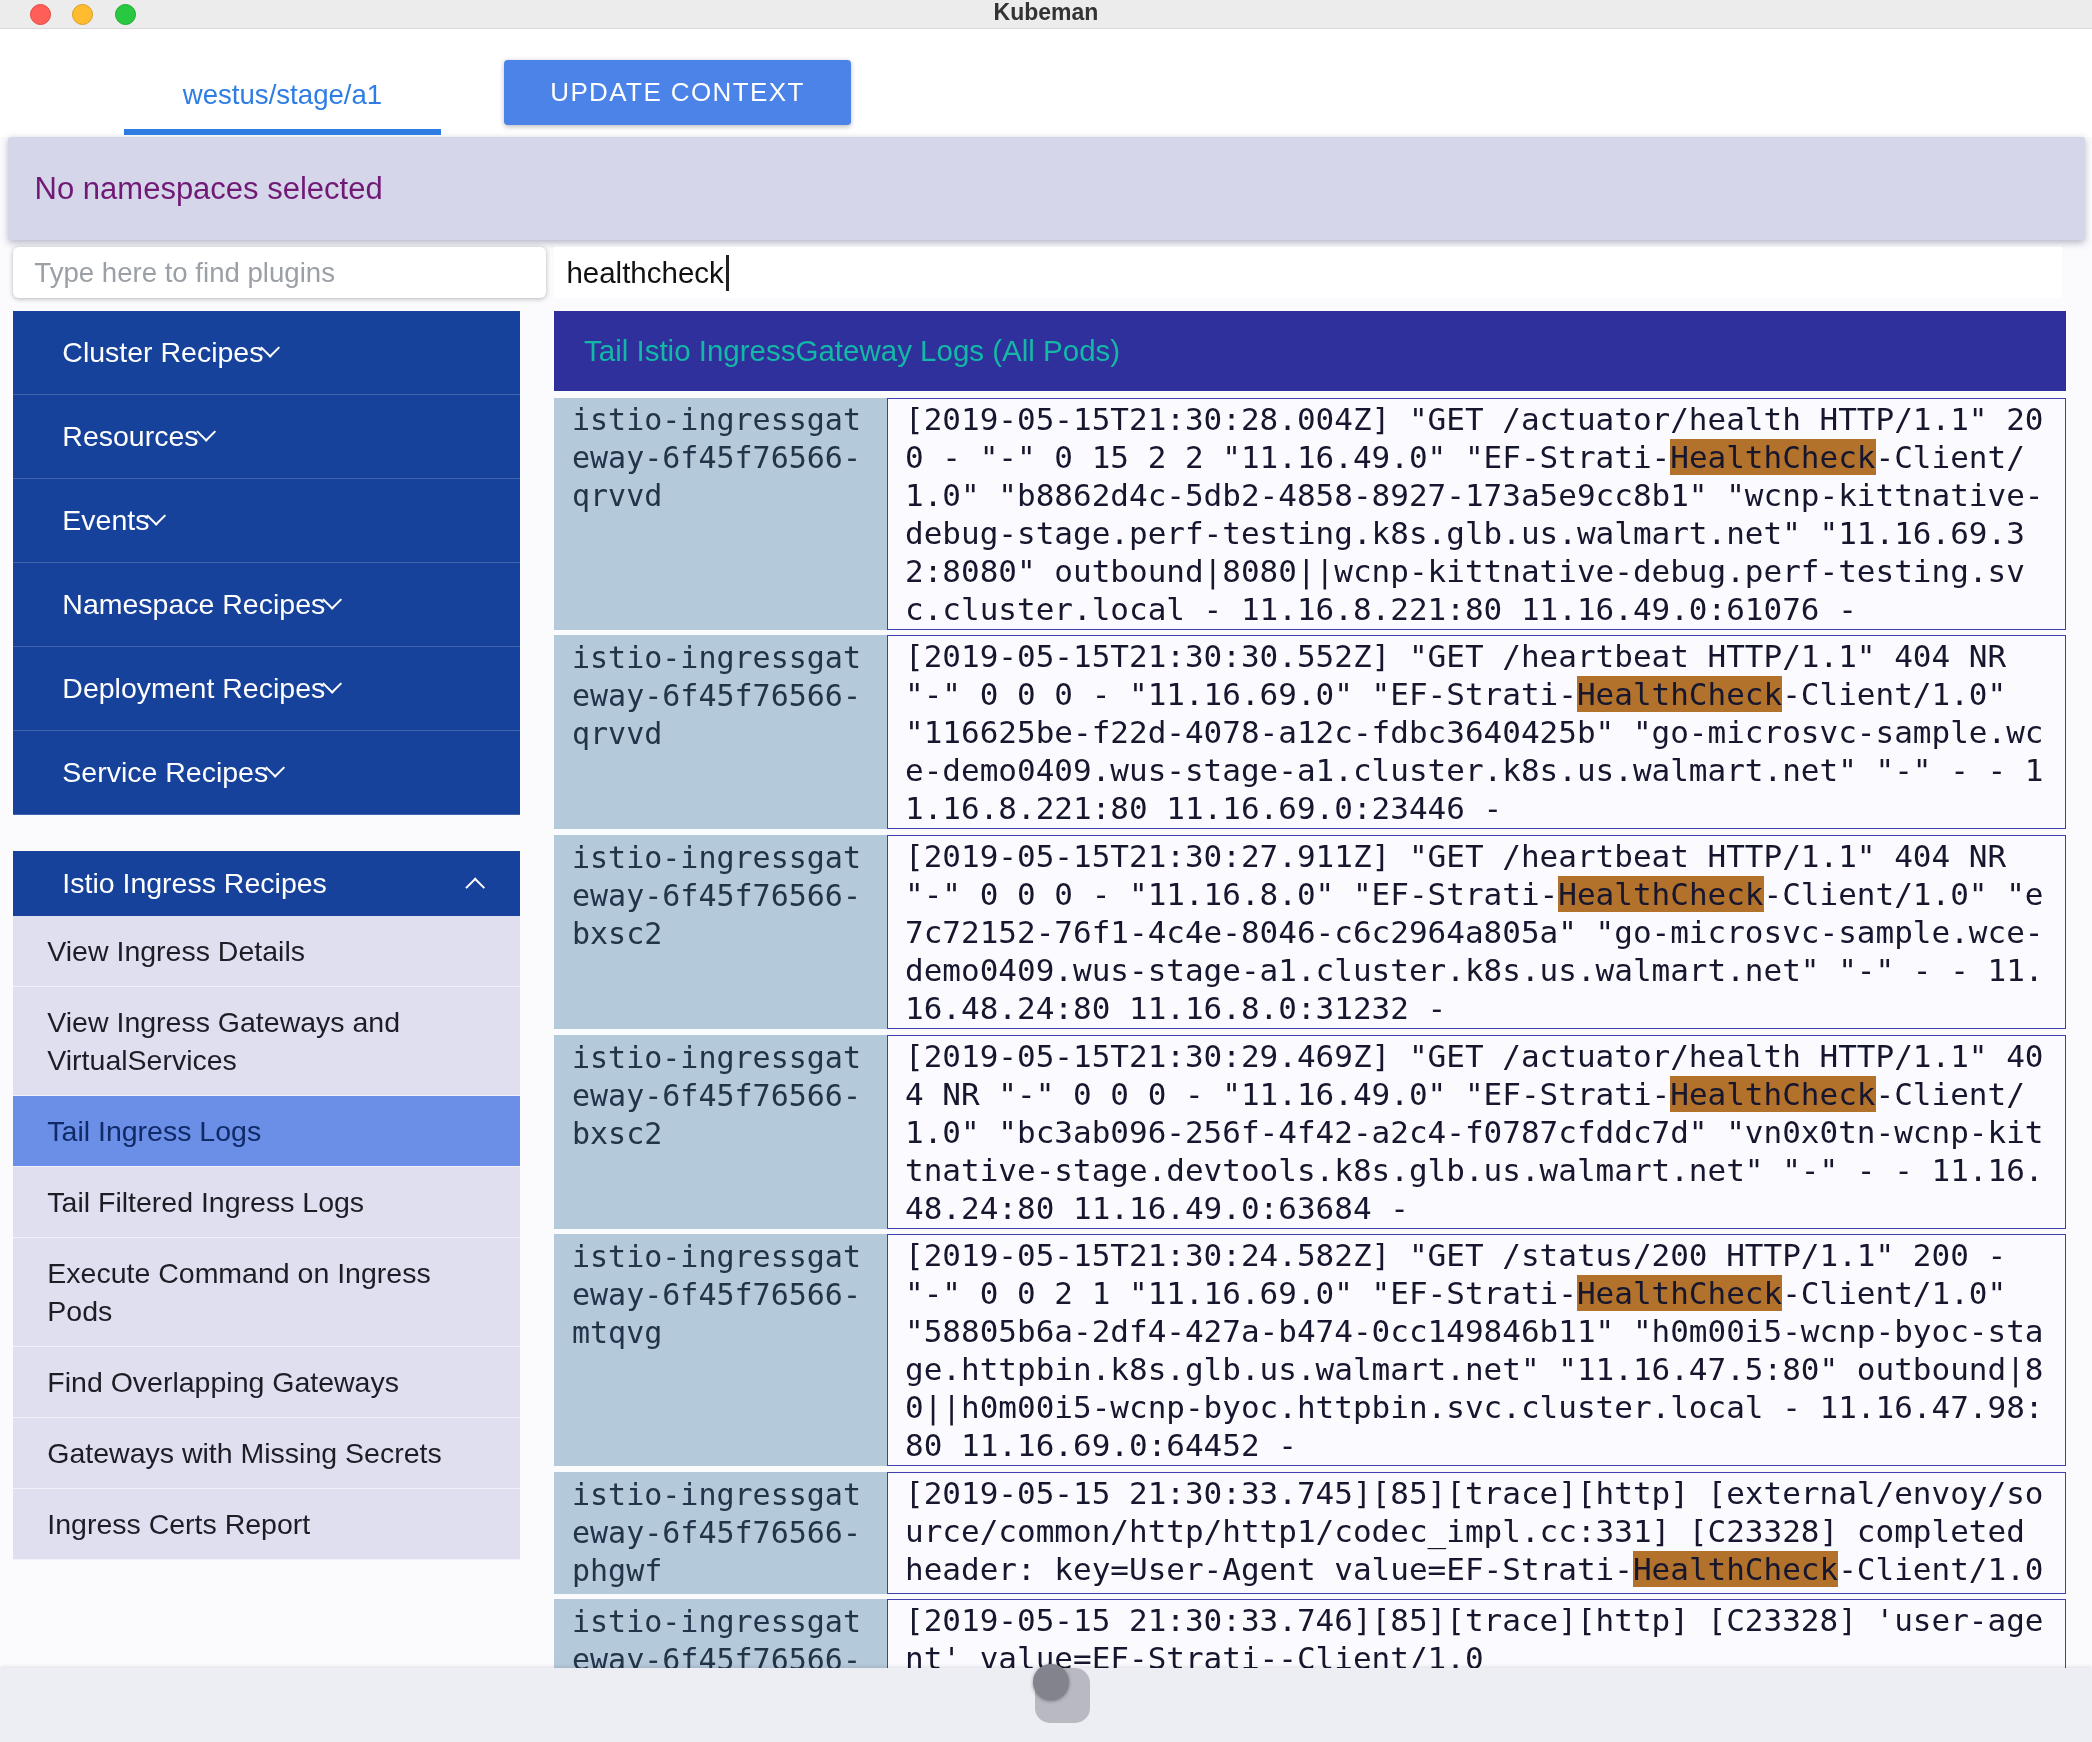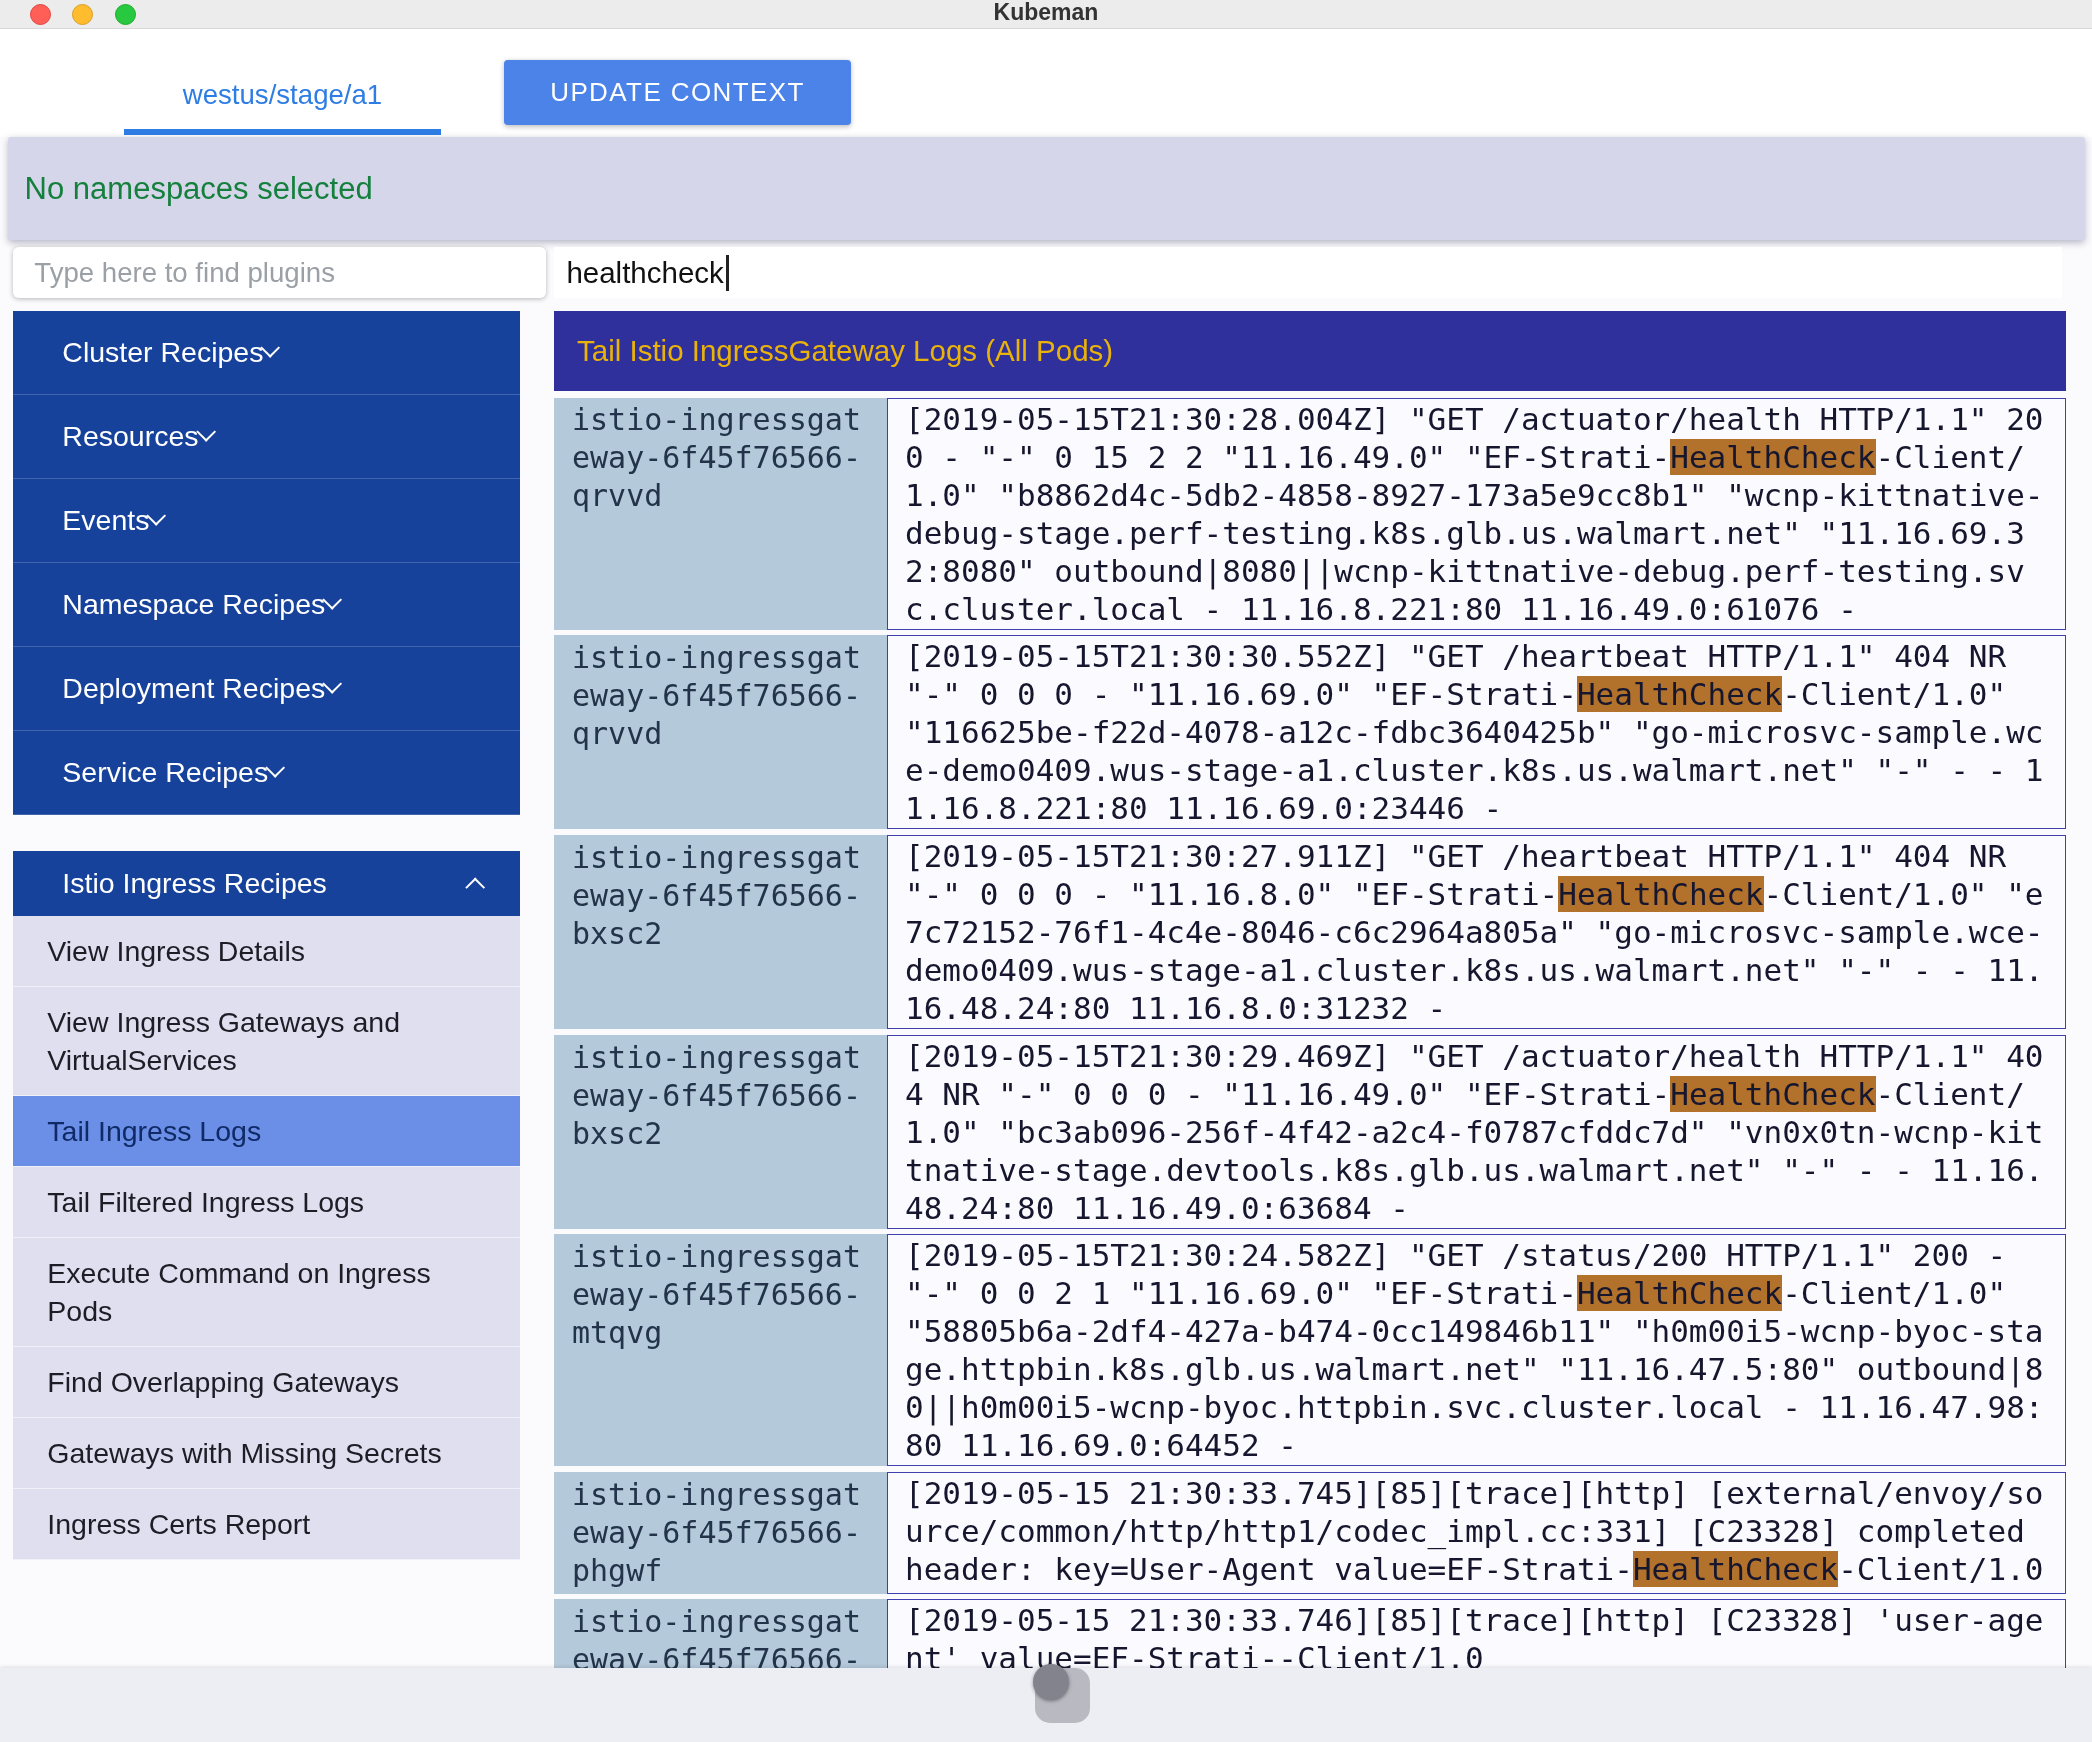--- a/index.html
+++ b/index.html
@@ -51,22 +51,22 @@
     background:var(--button-blue);color:#fff;border:none;border-radius:3.8px;
     font-family:"Liberation Sans", sans-serif;
     font-size:26px;font-weight:500;letter-spacing:1.4px;
     box-shadow:0 1.9px 4.8px rgba(0,0,0,.25);
   }
   
   .namespace-bar{
     position:absolute;top:137px;left:7.6px;width:2077px;height:103px;
     background:var(--namespace-bar-bg);border-radius:2.9px;
     box-shadow:0 2.9px 7.6px rgba(60,60,100,.35);
-    display:flex;align-items:center;padding-left:17px;
-    color:#15803d;font-size:31px;
+    display:flex;align-items:center;padding-left:27px;
+    color:#701a75;font-size:31px;
   }
   
   .plugin-search{
     position:absolute;top:247px;left:13.3px;width:533px;height:51px;
   }
   .plugin-search input{
     width:100%;height:100%;border:none;border-radius:5.7px;background:#fff;
     box-shadow:0 1px 4.8px rgba(0,0,0,.28);
     padding:0 0 0 21px;font-size:27.6px;color:#4d7c0f;
     font-family:"Liberation Sans", sans-serif;outline:none;
@@ -107,22 +107,22 @@
     padding:16px 34px;font-size:28.5px;line-height:38px;color:#1d1d26;
     border-bottom:1.9px solid #f0f0f8;cursor:default;
   }
   .subitem.selected{background:var(--selected-item-blue);color:#0f2a66;}
   
   .main{
     position:absolute;left:554px;top:311px;width:1512px;bottom:74px;overflow:hidden;
     background:transparent;
   }
   .main-header{
-    height:80px;background:var(--header-indigo);color:#eab308;
-    display:flex;align-items:center;padding-left:23px;font-size:29.5px;
+    height:80px;background:var(--header-indigo);color:#14b8a6;
+    display:flex;align-items:center;padding-left:30px;font-size:29.5px;
   }
   .rows{margin-top:6.7px;}
   .log-row{display:flex;margin-bottom:5.7px;}
   .pod-cell{
     width:333px;flex:0 0 333px;background:var(--pod-cell-bg);
     padding:3.8px 18px;color:#22334a;
     font-family:"DejaVu Sans Mono", monospace;font-size:30px;line-height:38px;
     word-break:break-all;
   }
   .log-cell{

